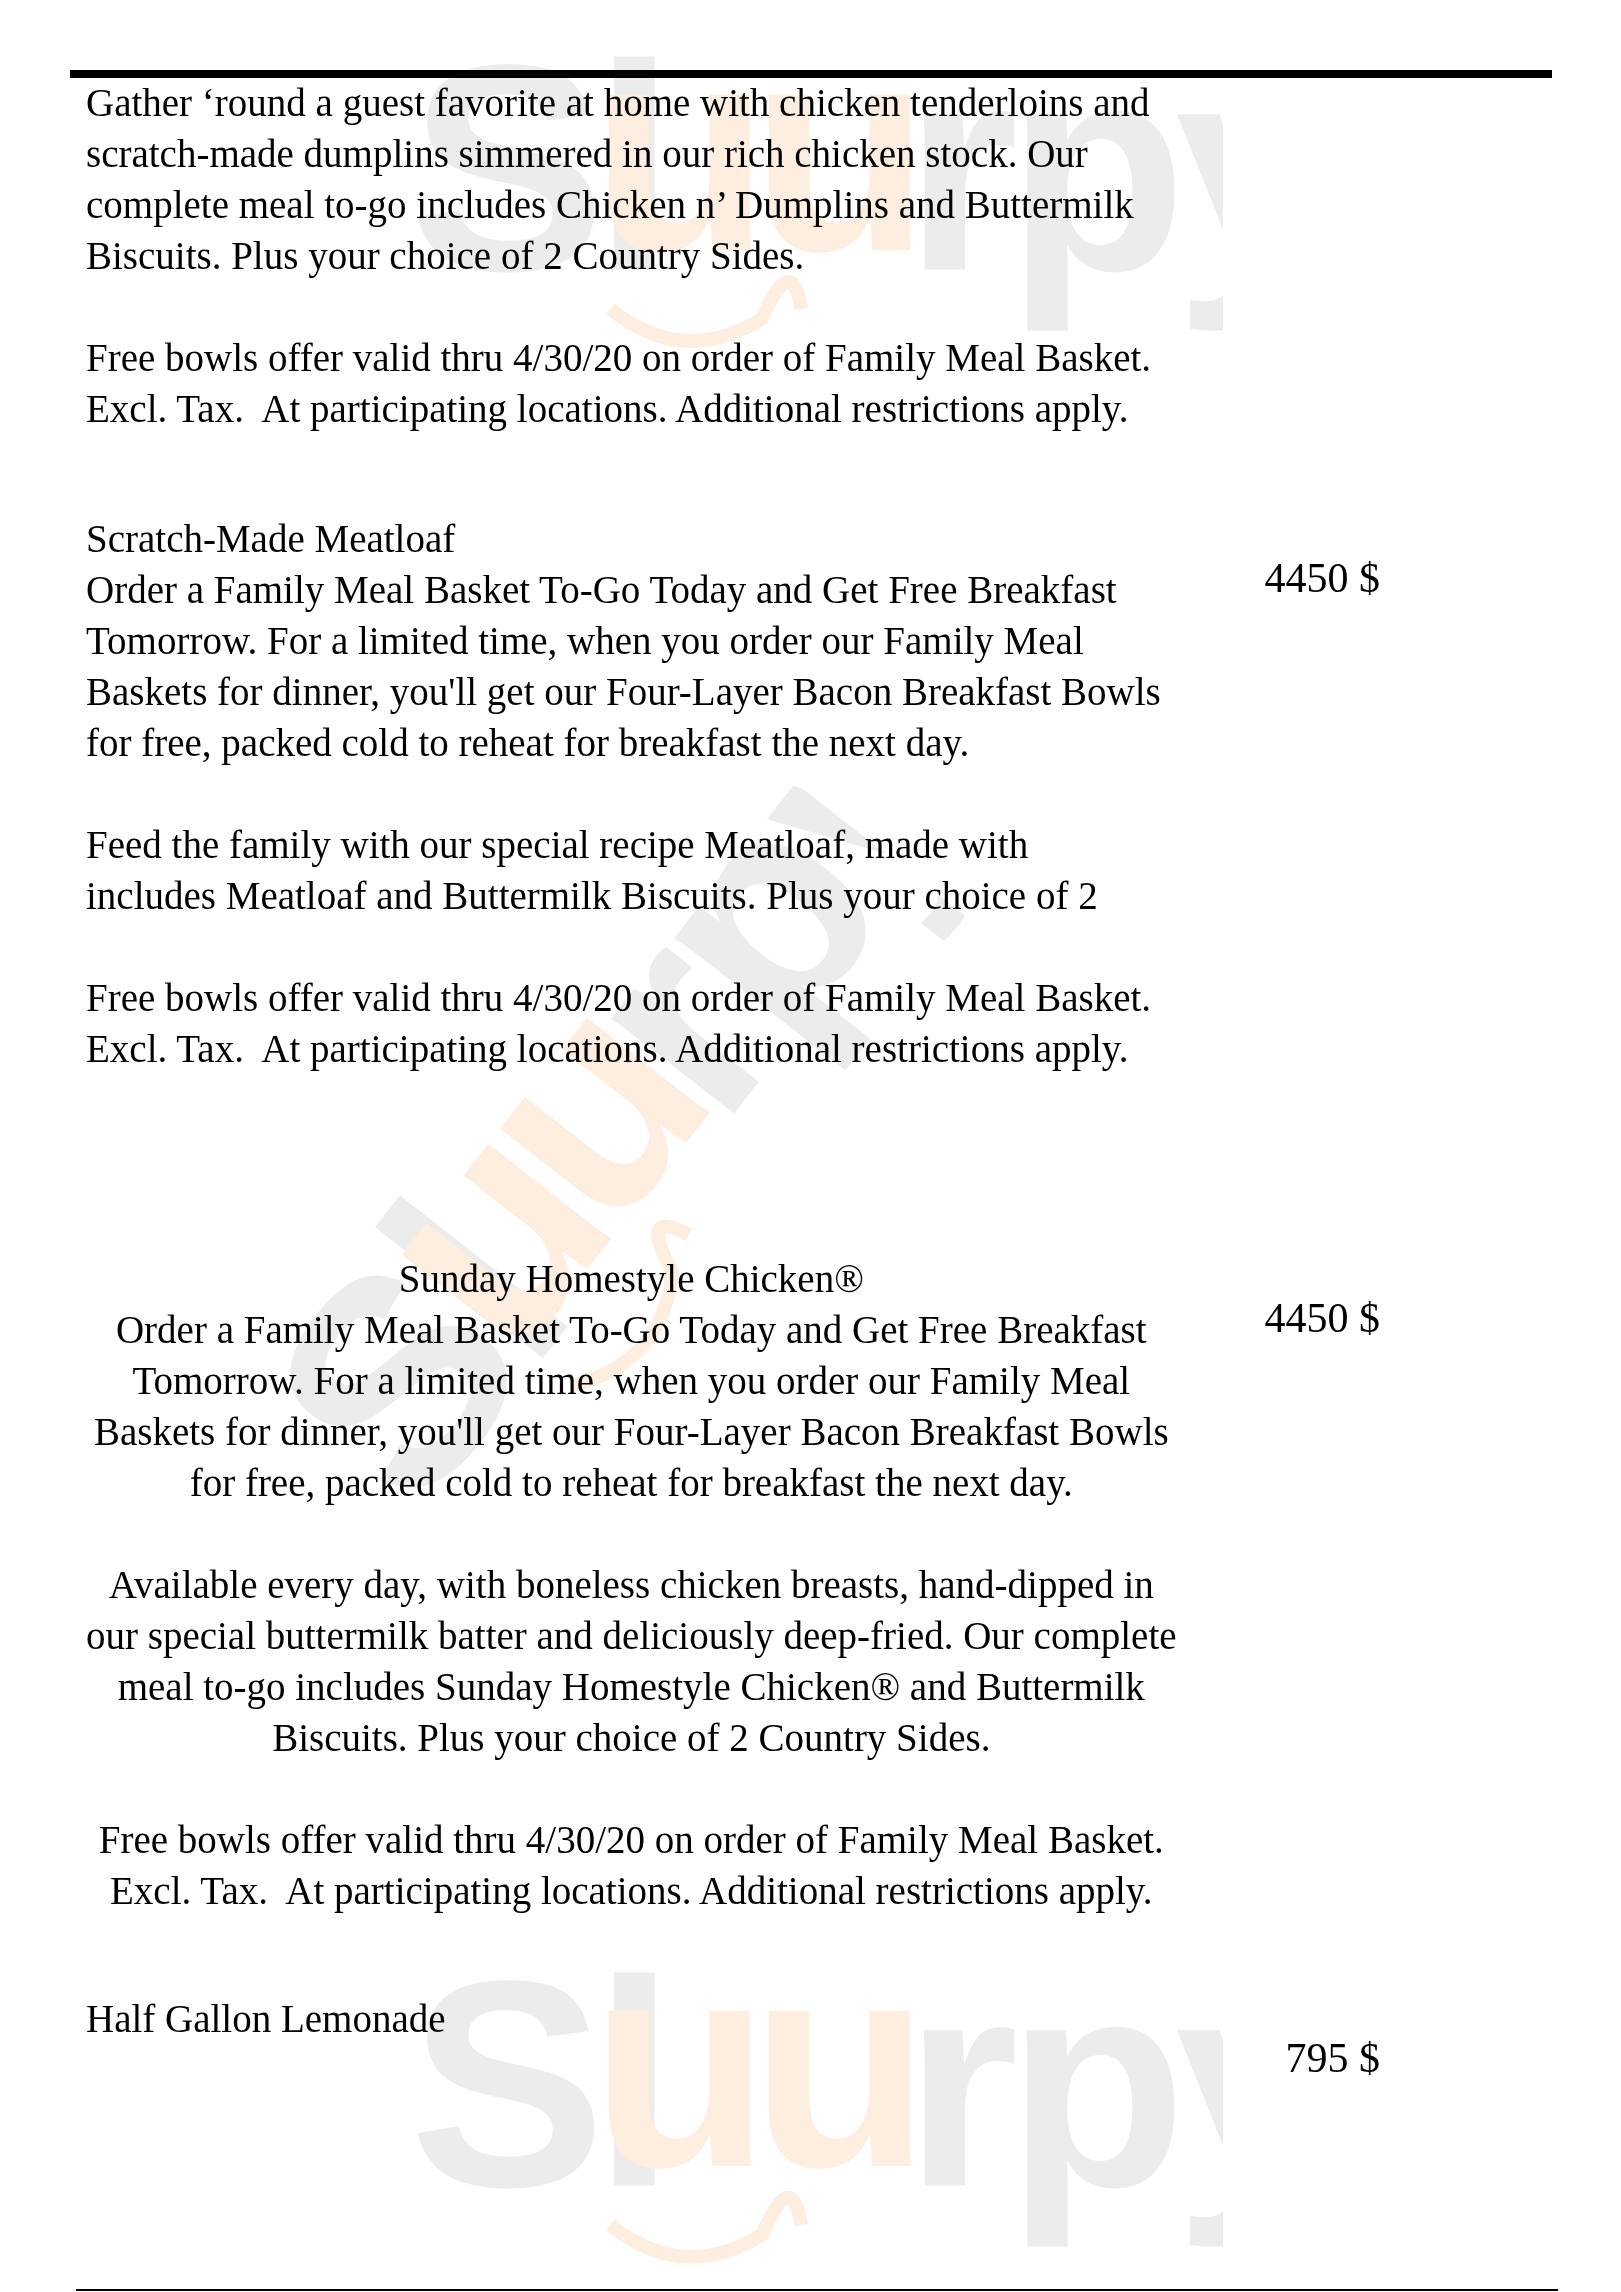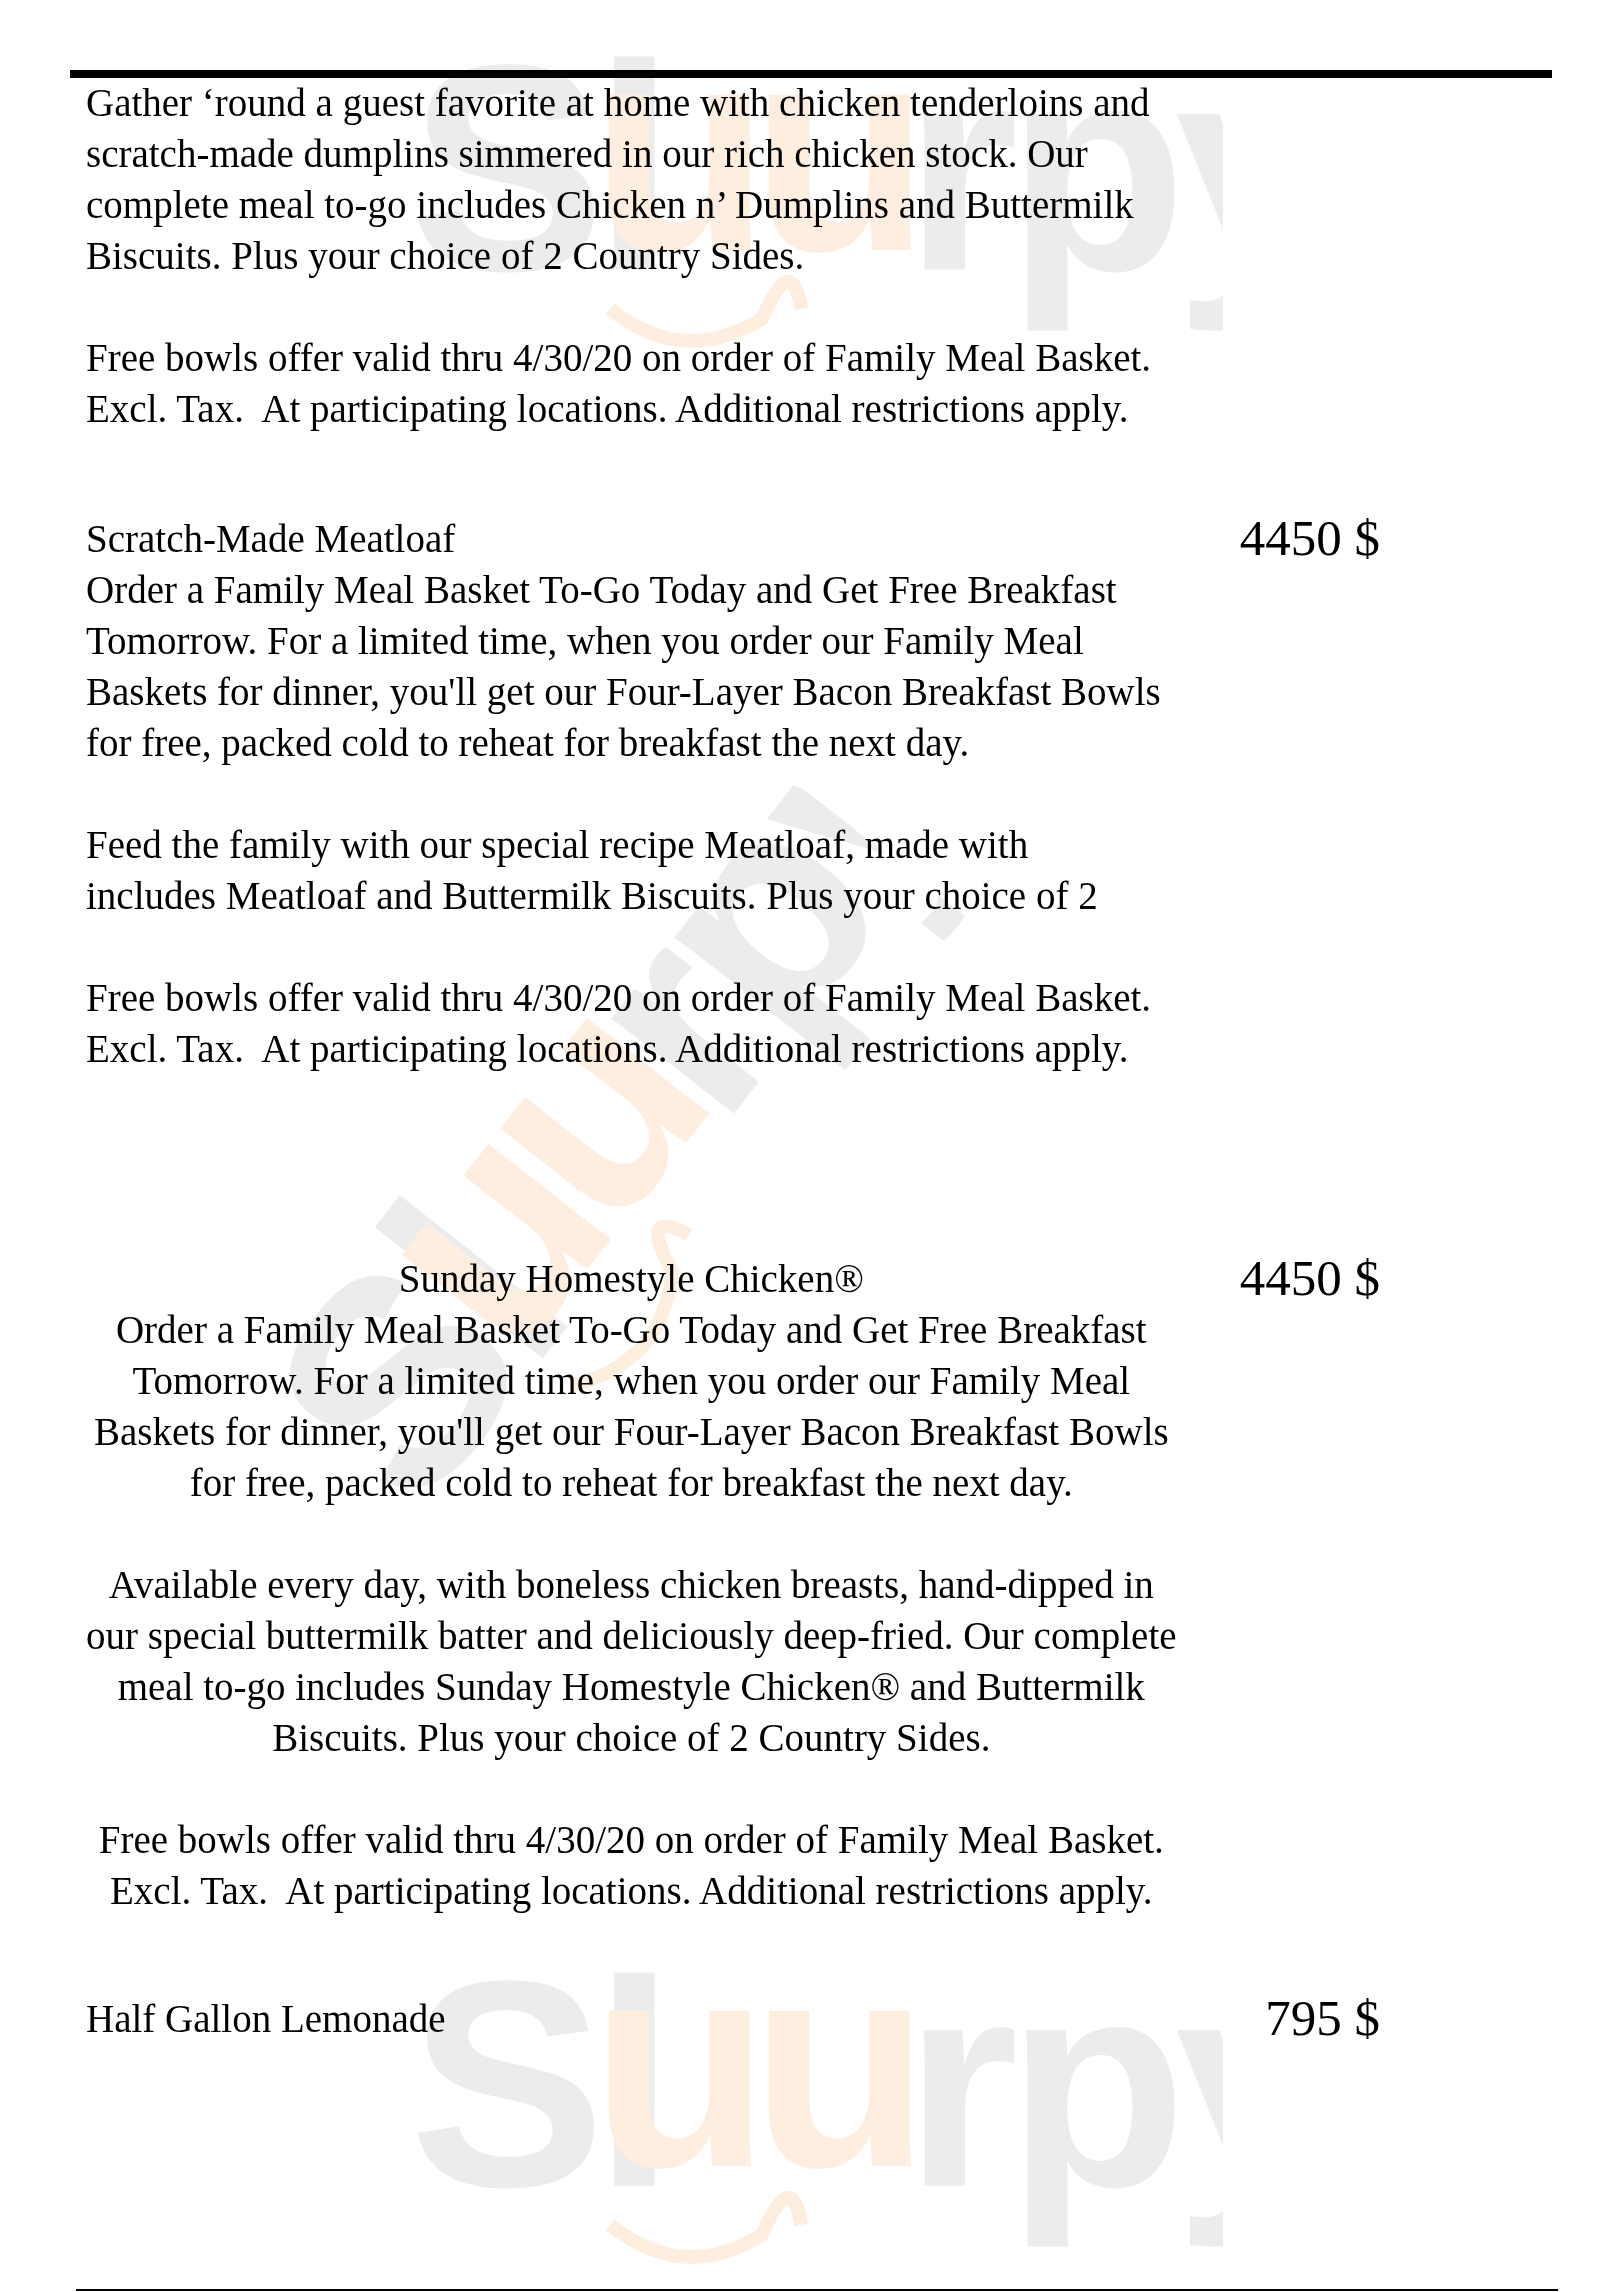--- a/index.html
+++ b/index.html
@@ -6,21 +6,21 @@
   body { width: 1621px; height: 2293px; position: relative; overflow: hidden;
          font-family: "Liberation Serif", "DejaVu Serif", serif; color: #000; }
   .wm { position: absolute; width: 814px; height: 294px; pointer-events: none; z-index: 0; }
   .wm svg { width: 100%; height: 100%; display: block; }
   .rule-top { position: absolute; left: 70px; top: 70px; width: 1482px; height: 7.8px; background: #000; z-index: 2; }
   .rule-top-step { position: absolute; left: 70px; top: 77px; width: 1165px; height: 1px; background: #000; z-index: 2; }
   .rule-bottom { position: absolute; left: 76px; top: 2289px; width: 1482px; height: 2px; background: #000; z-index: 2; }
   .block { position: absolute; left: 86px; z-index: 1; }
   .line { font-size: 39px; line-height: 51px; height: 51px; white-space: pre; }
   .blank { height: 51px; }
-  .price { position: absolute; right: 241px; font-size: 51px; line-height: 51px; white-space: pre; text-align: right; z-index: 1; }
+  .price { position: absolute; right: 241px; font-size: 42px; line-height: 51px; white-space: pre; text-align: right; z-index: 1; margin-top: 40px; }
 </style>
 </head>
 <body>
 
 <div class="wm" style="left:409px; top:54px;">
   <svg viewBox="0 0 830 300">
     <text x="0" y="220" font-family="Liberation Sans, sans-serif" font-weight="bold" font-size="300" fill="#ececec" letter-spacing="-12">Sl</text>
     <text x="185" y="200" font-family="Liberation Sans, sans-serif" font-weight="bold" font-size="300" fill="#fdeee0" letter-spacing="-20">uu</text>
     <text x="505" y="220" font-family="Liberation Sans, sans-serif" font-weight="bold" font-size="300" fill="#ececec" letter-spacing="-12">rpy</text>
     <path d="M 205 260 Q 280 320 360 270 Q 390 200 400 260" stroke="#fdeee0" stroke-width="14" fill="none"></path>

